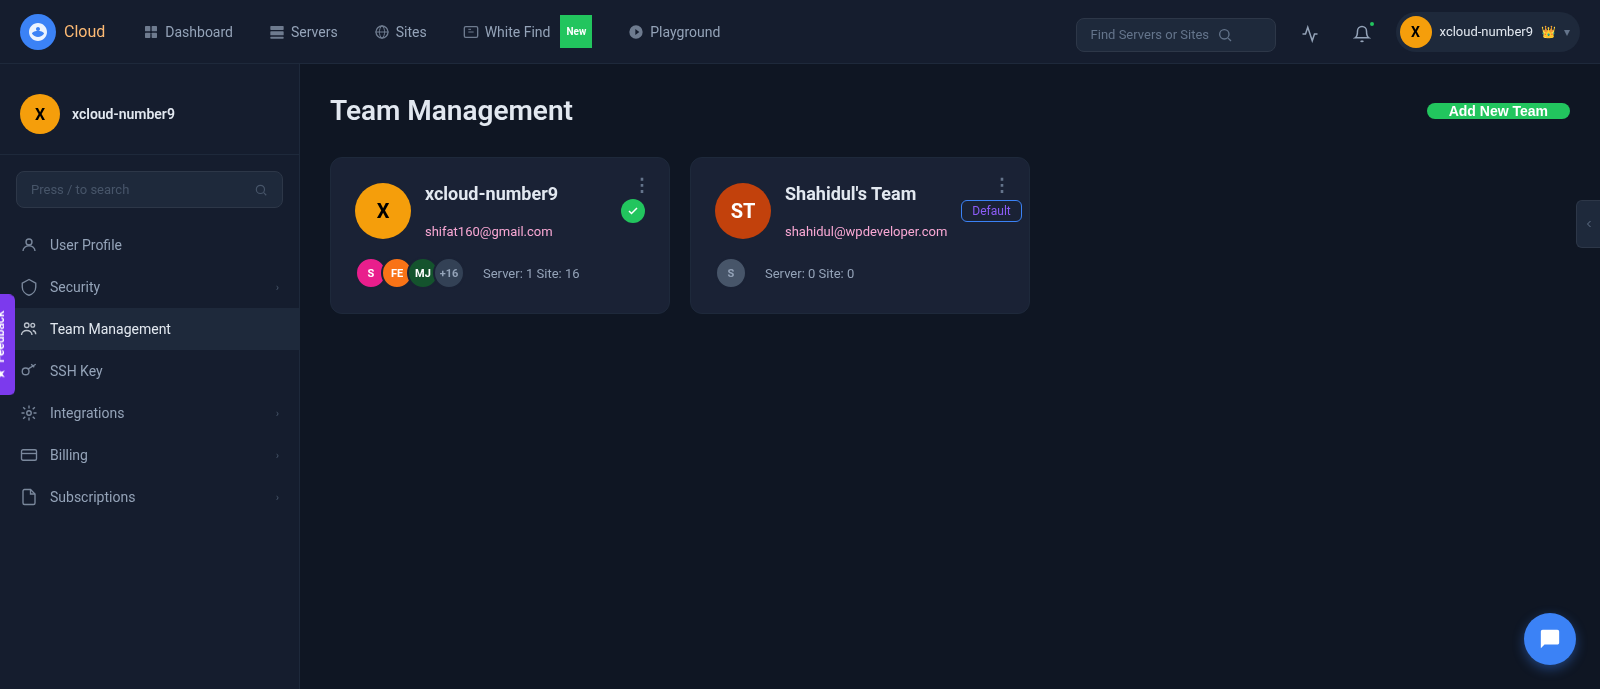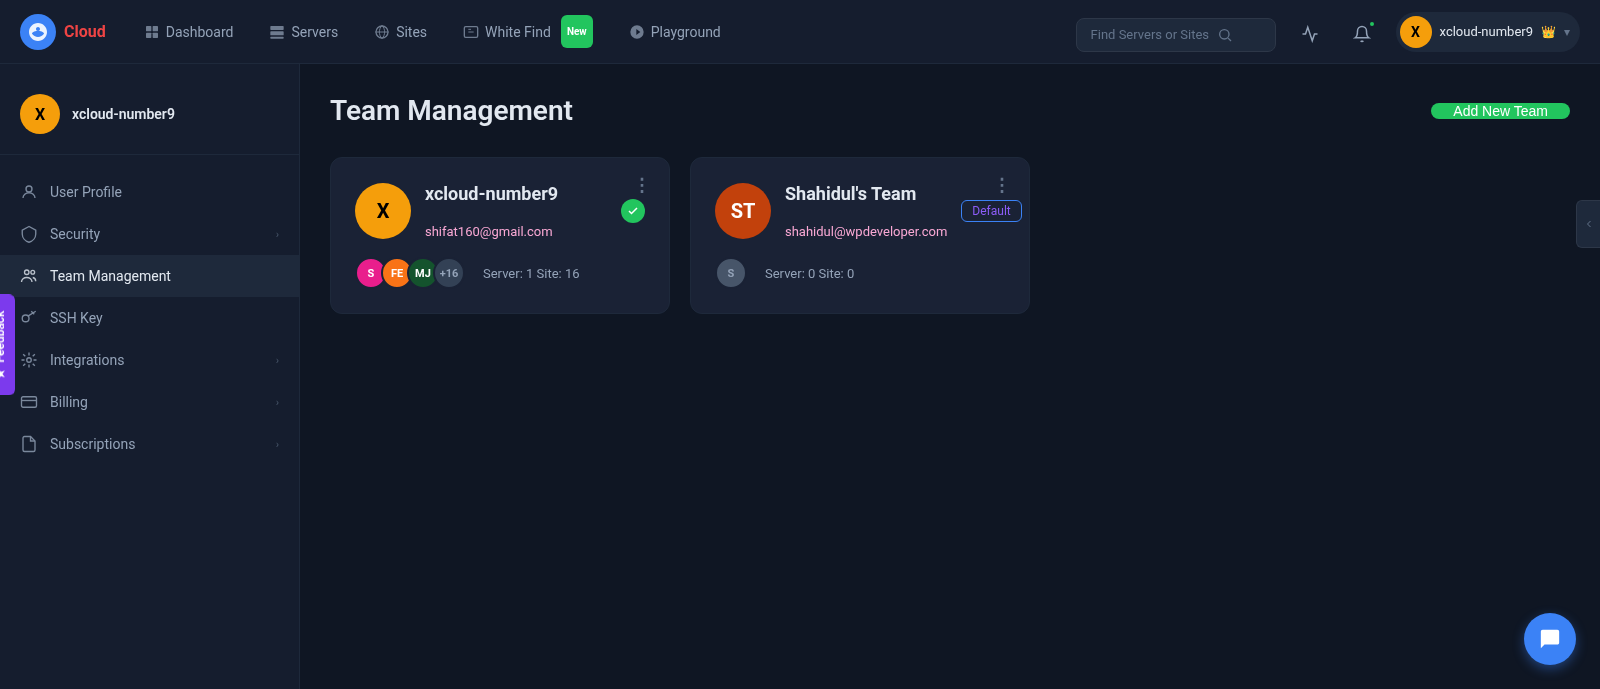--- a/index.html
+++ b/index.html
@@ -23,22 +23,22 @@
       border-bottom: 1px solid #1e293b;
       gap: 8px;
       position: relative;
       z-index: 10;
     }
     .logo {
       display: flex;
       align-items: center;
       gap: 8px;
       margin-right: 16px;
-      color: #ef4444;
-      font-weight: 700;
+      color: #fdba74;
+      font-weight: 400;
       font-size: 16px;
       text-decoration: none;
     }
     .logo-icon {
       width: 36px;
       height: 36px;
       background: #3b82f6;
       border-radius: 50%;
       display: flex;
       align-items: center;
@@ -59,21 +59,21 @@
       transition: background 0.15s;
       white-space: nowrap;
     }
     .nav-item svg { opacity: 0.7; }
     .badge-new {
       background: #22c55e;
       color: #fff;
       font-size: 10px;
       font-weight: 700;
       padding: 11px 6px;
-      border-radius: 6px;
+      border-radius: 0;
       margin-left: 4px;
     }
     .nav-right {
       margin-left: auto;
       display: flex;
       align-items: flex-end;
       gap: 16px;
     }
     .search-box {
       display: flex;
@@ -220,21 +220,21 @@
       font-weight: 600;
       color: #e2e8f0;
     }
     .add-team-btn {
       background: #22c55e;
       color: #fff;
       border: none;
       padding: 0 22px;
       border-radius: 8px;
       font-size: 14px;
-      font-weight: 400;
+      font-weight: 700;
       cursor: pointer;
       transition: background 0.15s;
     }
 
     
     .cards-grid {
       display: flex;
       gap: 20px;
       flex-wrap: wrap;
     }
@@ -473,20 +473,27 @@
 
 <div class="layout">
 
   <aside class="sidebar">
 
     <div class="sidebar-user">
       <div class="sidebar-avatar">X</div>
       <span class="sidebar-username">xcloud-number9</span>
     </div>
 
+    <div class="search-bar">
+      <span>Press / to search</span>
+      <svg width="14" height="14" viewBox="0 0 24 24" fill="none" stroke="#475569" stroke-width="2" style="margin-left:auto">
+        <circle cx="11" cy="11" r="7"></circle>
+          <path d="m21 21-4.35-4.35"></path>
+      </svg>
+    </div>
 
     <div class="sidebar-nav-item">
       <svg class="sidebar-icon" viewBox="0 0 24 24" fill="none" stroke="currentColor" stroke-width="1.8">
         <circle cx="12" cy="8" r="4"></circle>
           <path d="M4 20c0-4 3.6-7 8-7s8 3 8 7"></path>
       </svg>
       <span>User Profile</span>
     </div>
 
     <div class="sidebar-nav-item">

